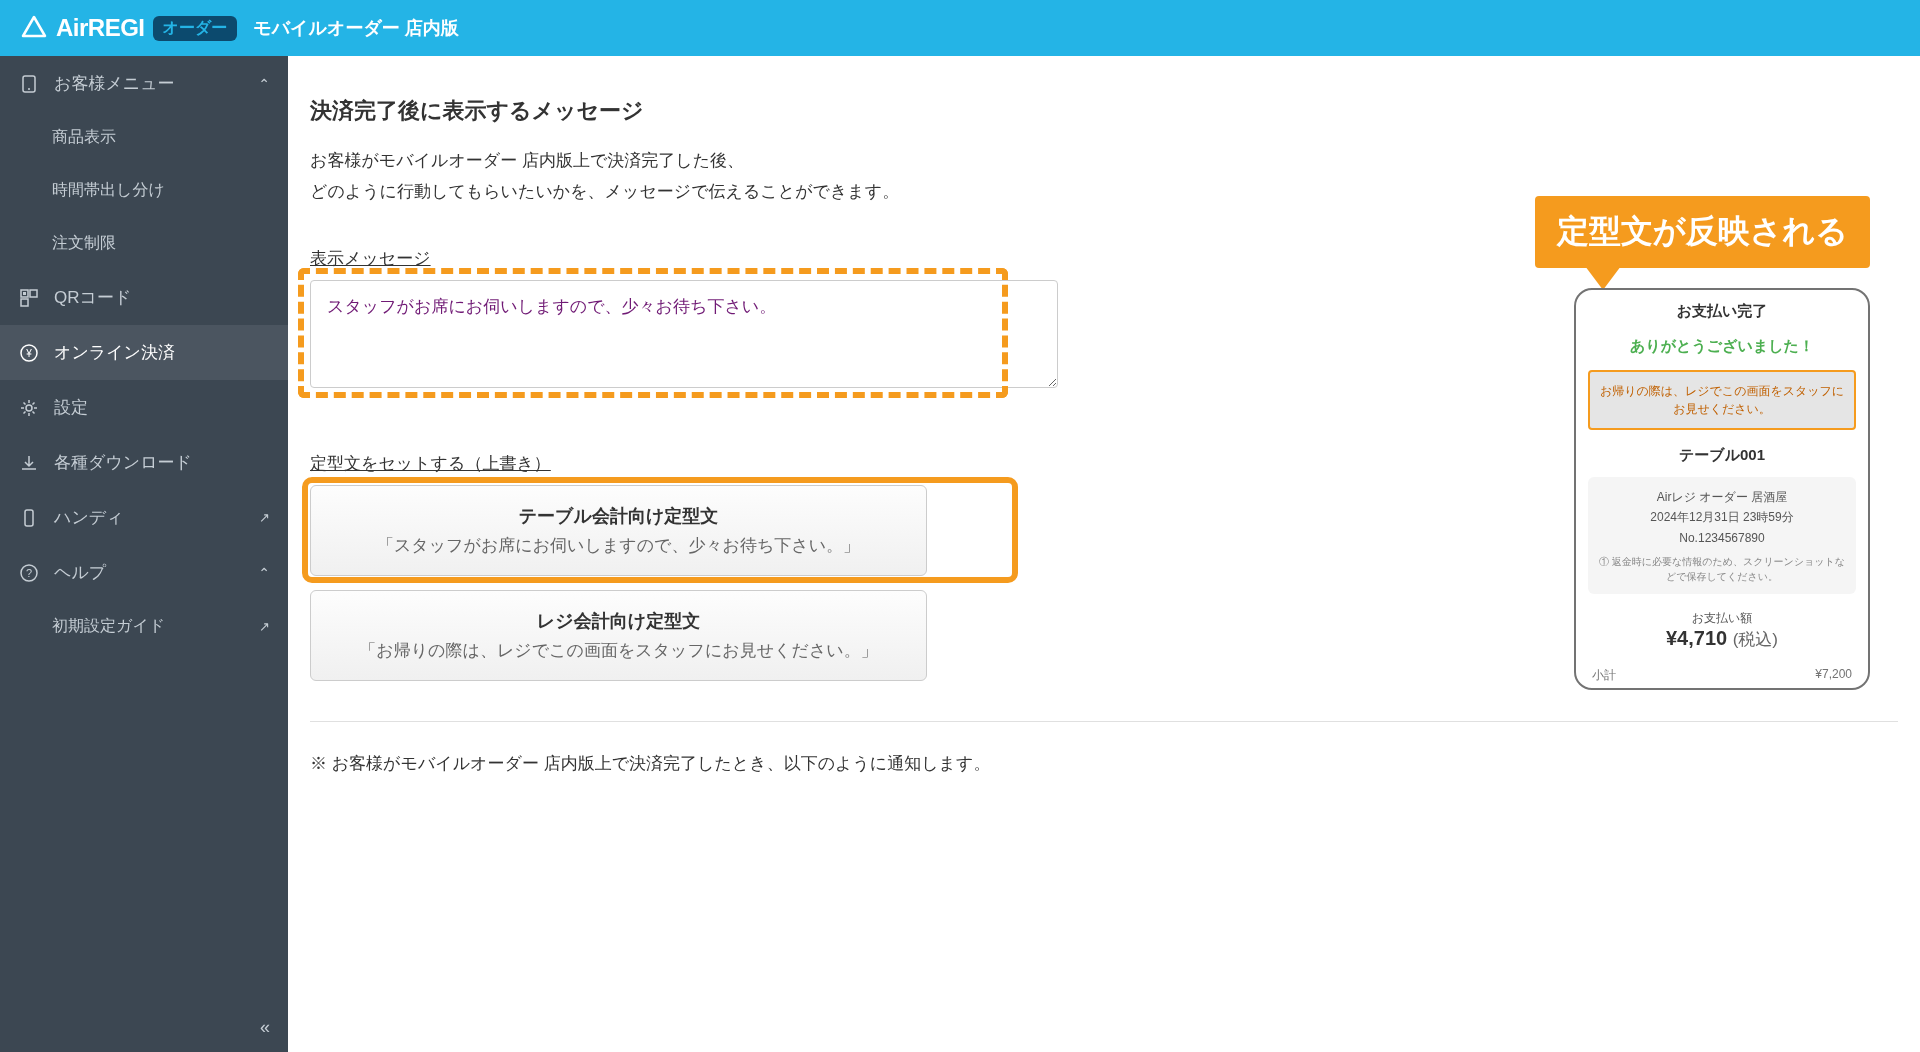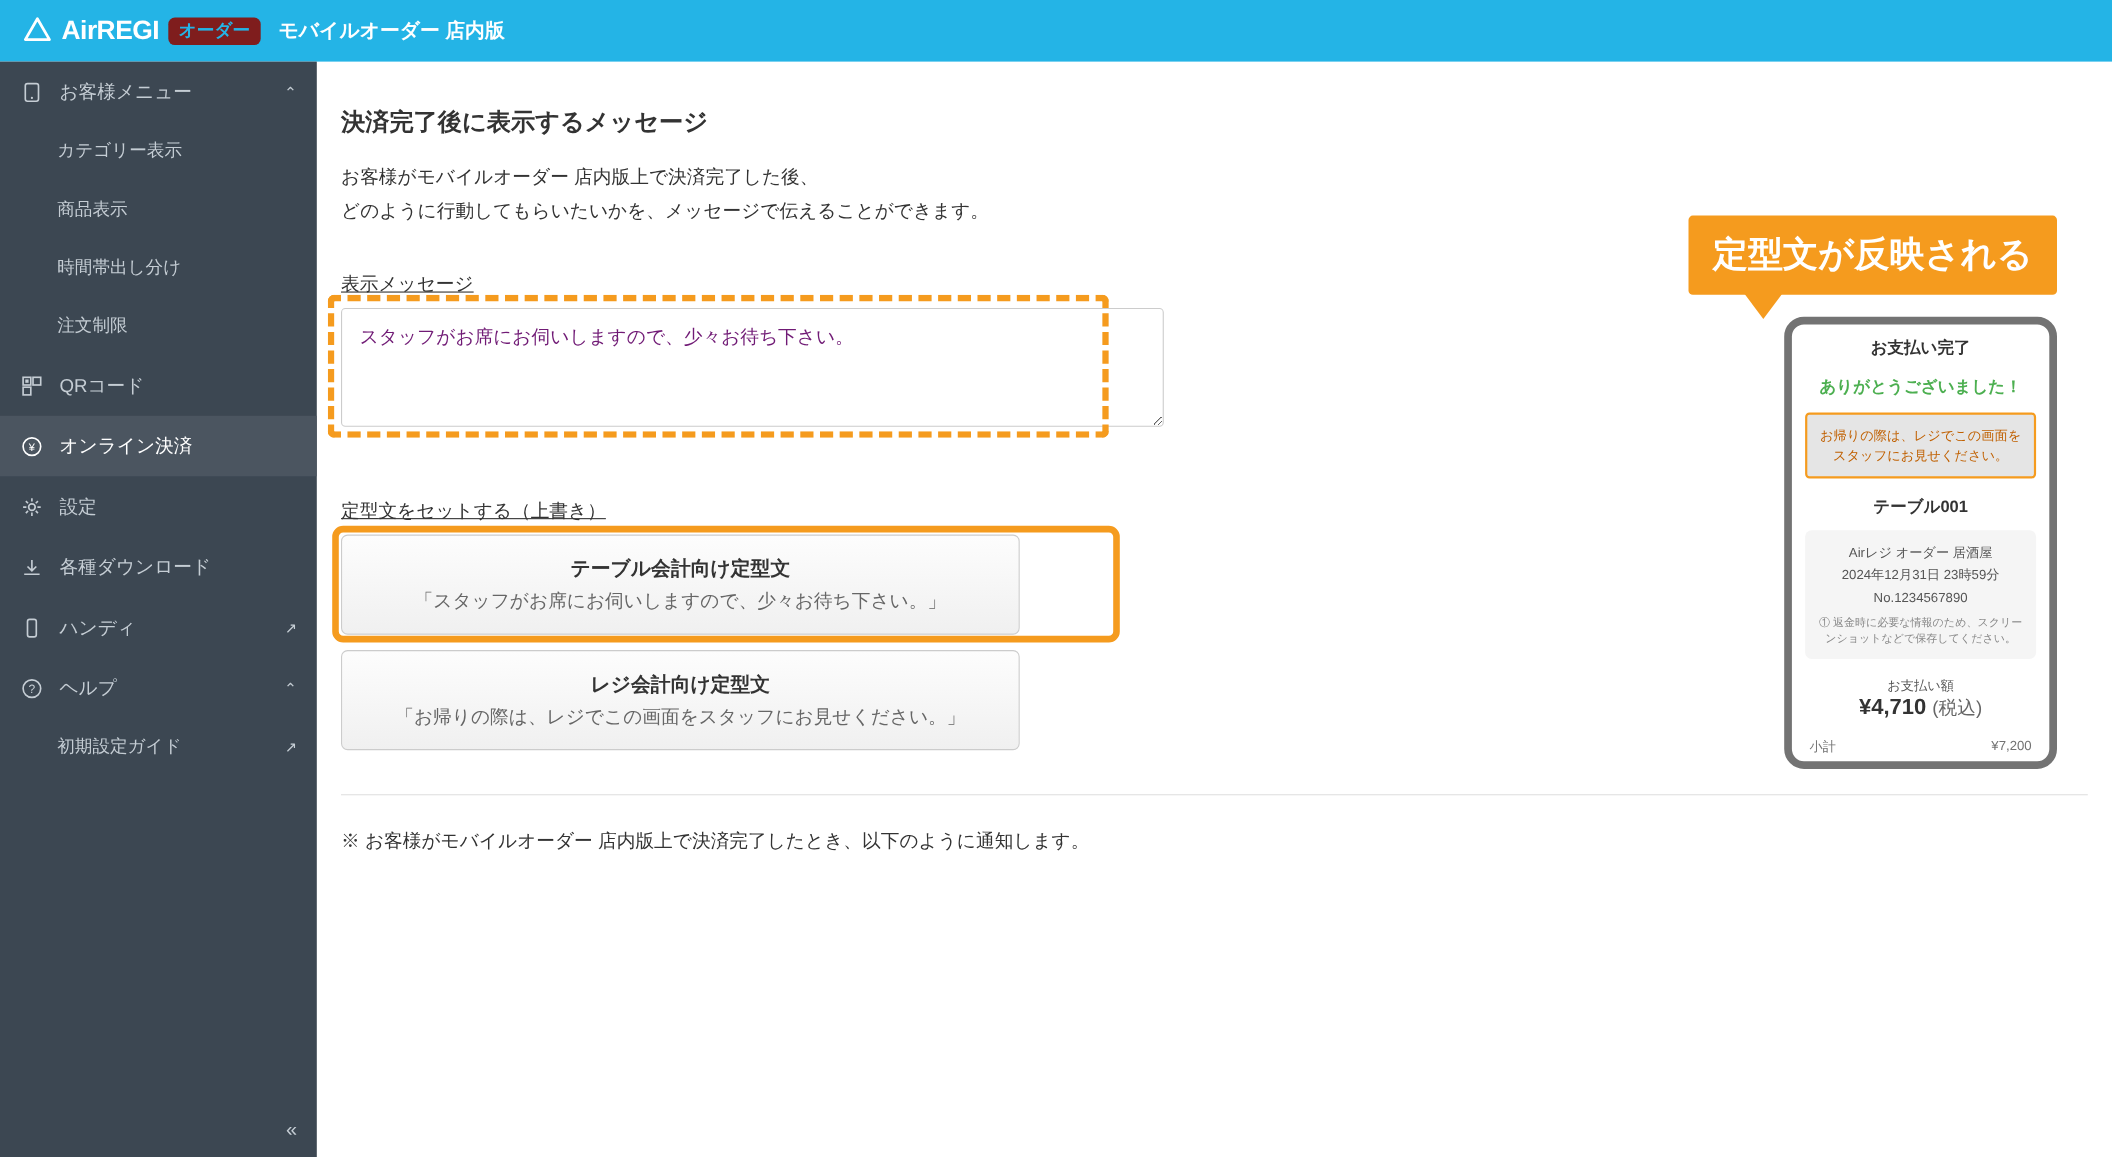--- a/index.html
+++ b/index.html
@@ -28,21 +28,21 @@
     .logo-triangle {
       width: 28px;
       height: 28px;
     }
     .logo-text {
       font-size: 24px;
       font-weight: 700;
       letter-spacing: -0.5px;
     }
     .logo-badge {
-      background: #7f1d1d;
+      background: #0c4a6e;
       color: #24b4e6;
       padding: 2px 10px;
       border-radius: 6px;
       font-size: 16px;
       font-weight: 700;
     }
     .header-subtitle {
       margin-left: 16px;
       font-size: 18px;
       font-weight: 600;
@@ -207,22 +207,22 @@
       width: 0;
       height: 0;
       border-left: 18px solid transparent;
       border-right: 18px solid transparent;
       border-top: 24px solid #f59b1e;
     }
     .phone-preview {
       position: absolute;
       top: 232px;
       right: 50px;
-      width: 248px;
-      border: 7px solid #737373;
+      width: 296px;
+      border: 2px solid #737373;
       border-radius: 18px;
       background: #fff;
       overflow: hidden;
     }
     .phone-header {
       text-align: center;
       padding: 12px 0 8px;
       font-size: 15px;
       font-weight: 700;
       color: #333;
@@ -312,23 +312,20 @@
   <div class="sidebar">
     <div class="sidebar-item">
       <span class="sidebar-icon">
         <svg width="20" height="20" viewBox="0 0 20 20">
             <rect x="4" y="2" width="12" height="16" rx="2" fill="none" stroke="currentColor" stroke-width="1.5"></rect>
             <circle cx="10" cy="15" r="1" fill="currentColor"></circle>
           </svg>
       </span>
       <span>お客様メニュー</span>
       <span class="chevron">⌃</span>
-    </div>
-    <div class="sidebar-item sub">
-      <span>カテゴリー表示</span>
     </div>
     <div class="sidebar-item sub">
       <span>商品表示</span>
     </div>
     <div class="sidebar-item sub">
       <span>時間帯出し分け</span>
     </div>
     <div class="sidebar-item sub">
       <span>注文制限</span>
     </div>

